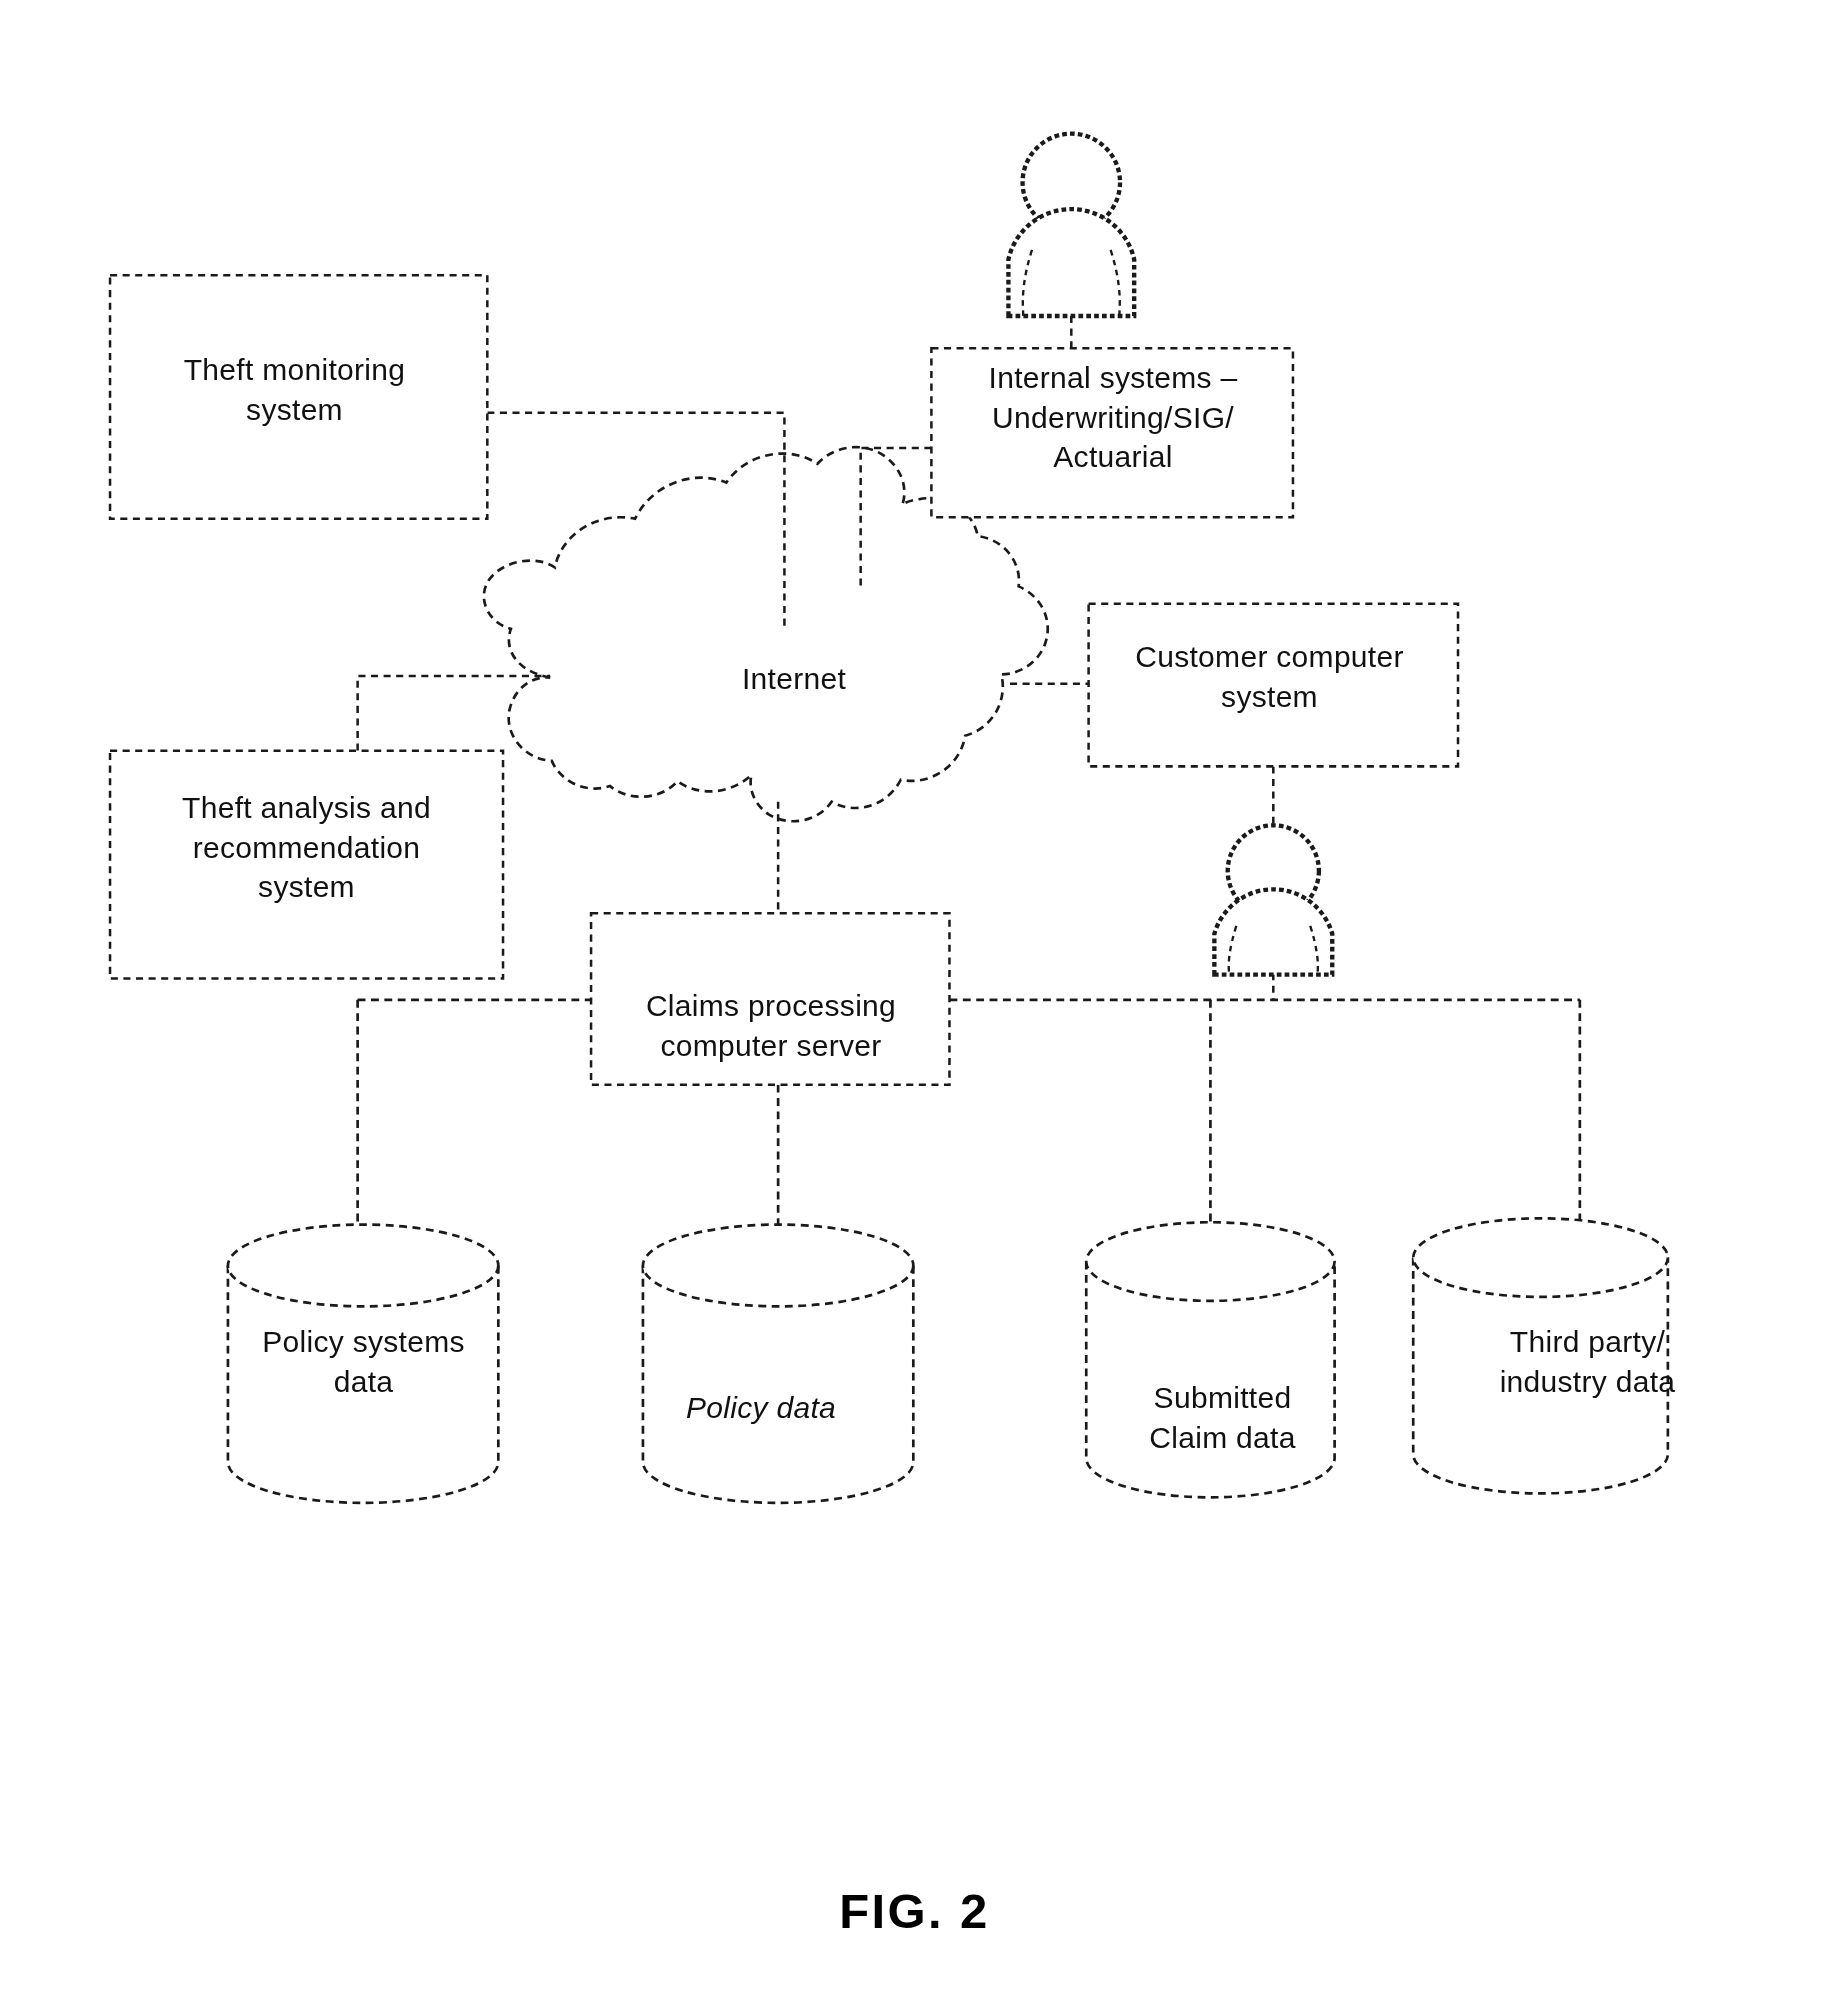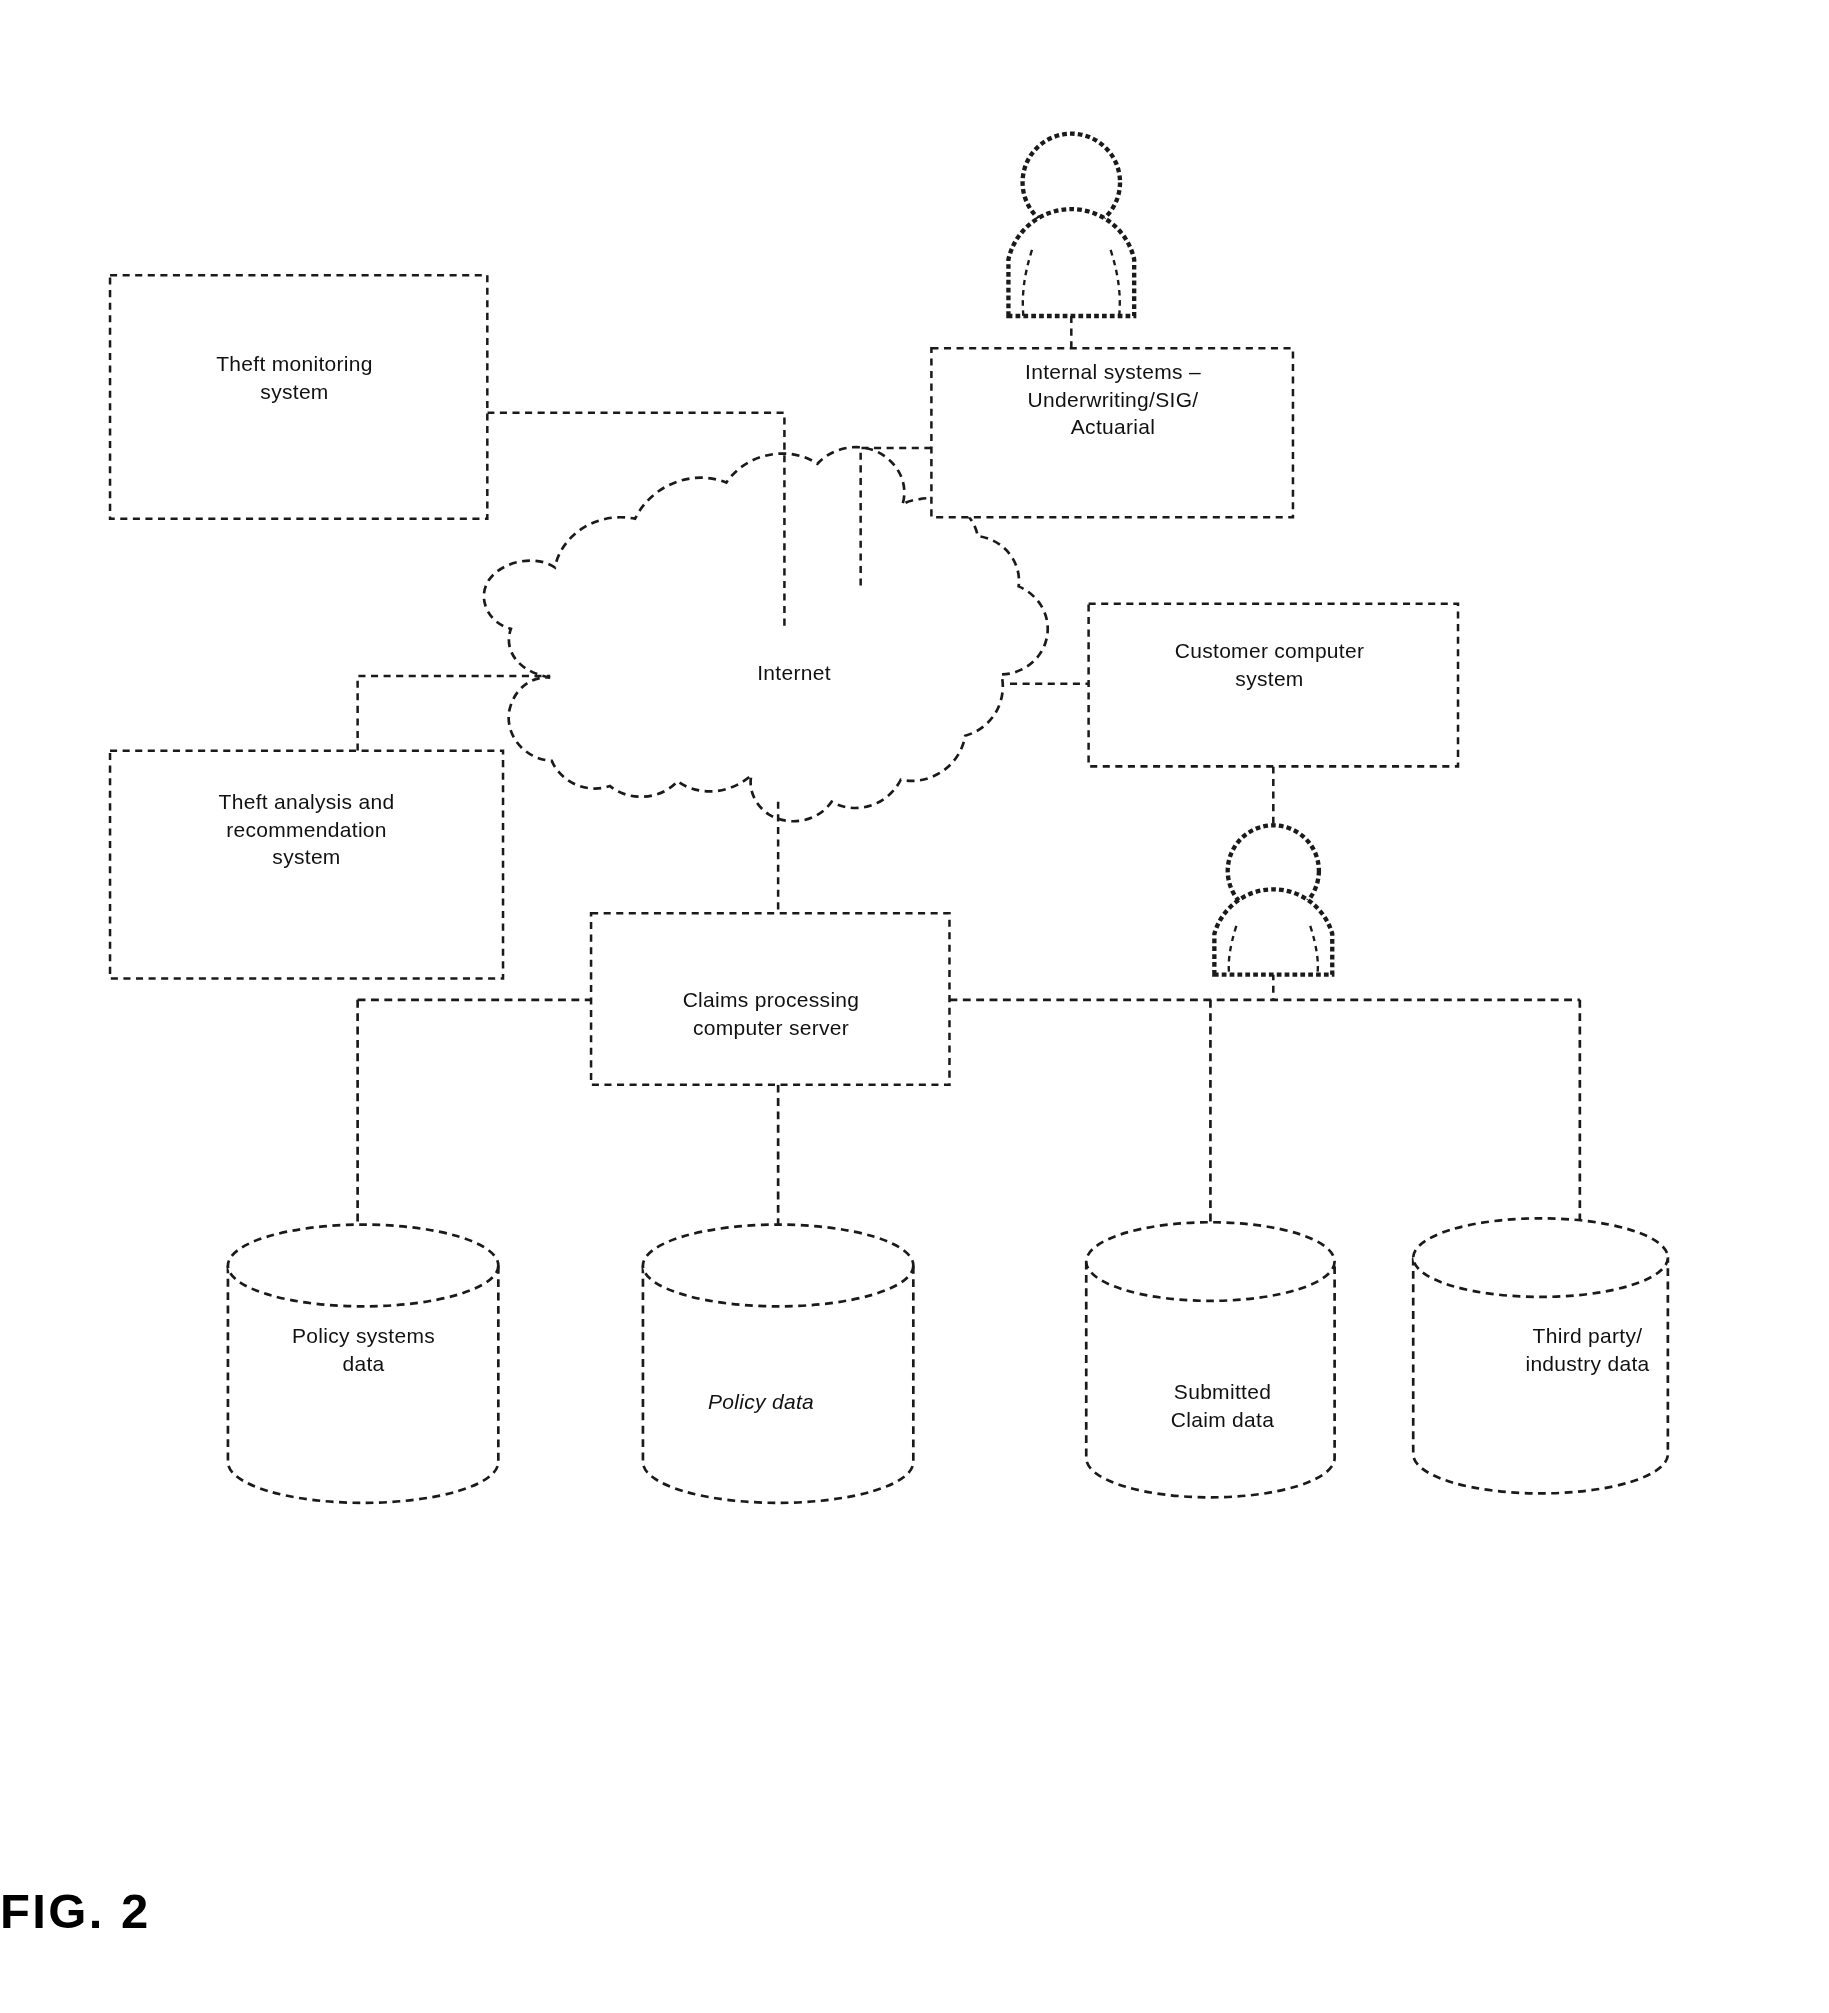--- a/index.html
+++ b/index.html
@@ -22,31 +22,32 @@
     position: absolute;
     top: 0;
     left: 0;
     width: 1829px;
     height: 2013px;
   }
   .node-label {
     position: absolute;
     text-align: center;
     line-height: 1.32;
-    font-size: 21px;
+    font-size: 30px;
     letter-spacing: 0.3px;
     color: #111111;
     font-family: "Liberation Sans", sans-serif;
     white-space: pre-line;
     pointer-events: none;
   }
   .fig-caption {
     position: absolute;
     left: 0;
     width: 1829px;
+    text-align: center;
     font-size: 49px;
     font-weight: bold;
     letter-spacing: 2.4px;
     font-family: "Liberation Sans", sans-serif;
     color: #000000;
   }
   
   #label-theft-monitoring      { left: 110px;  top: 350px;  width: 369px; }
   #label-internal-systems      { left: 932px; top: 358px;  width: 362px; }
   #label-internet              { left: 629px;  top: 659px;  width: 330px; }

